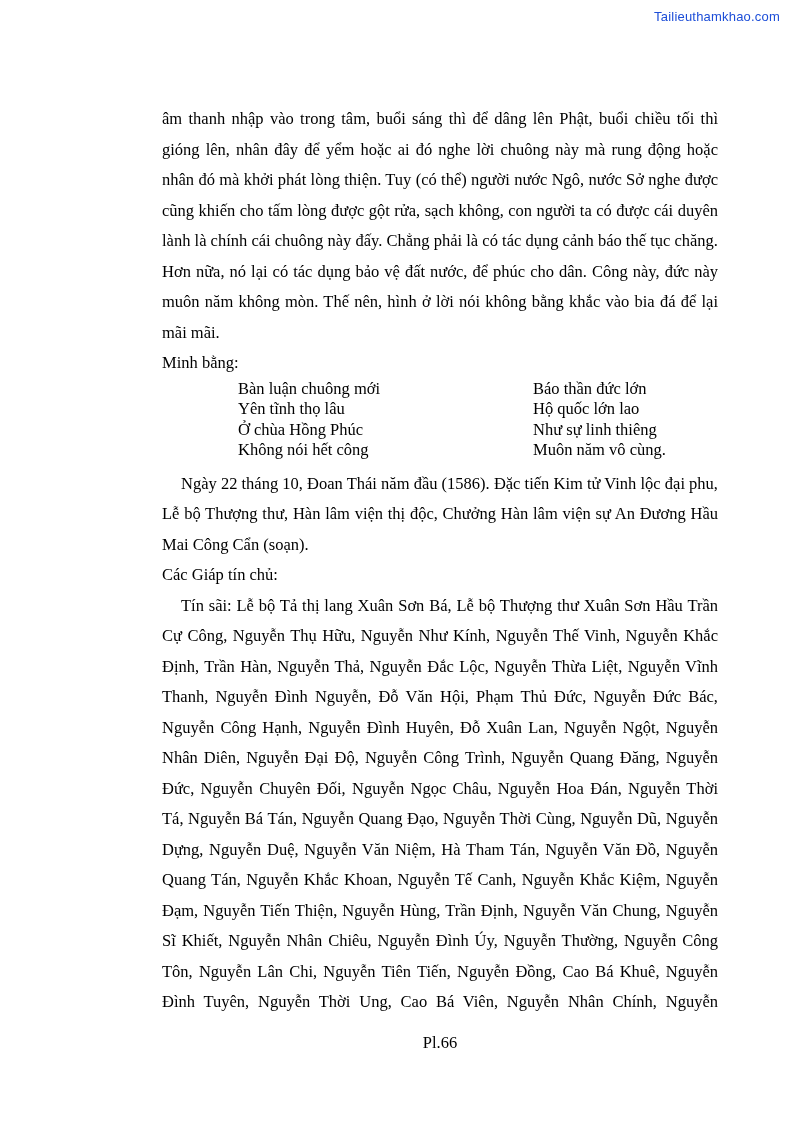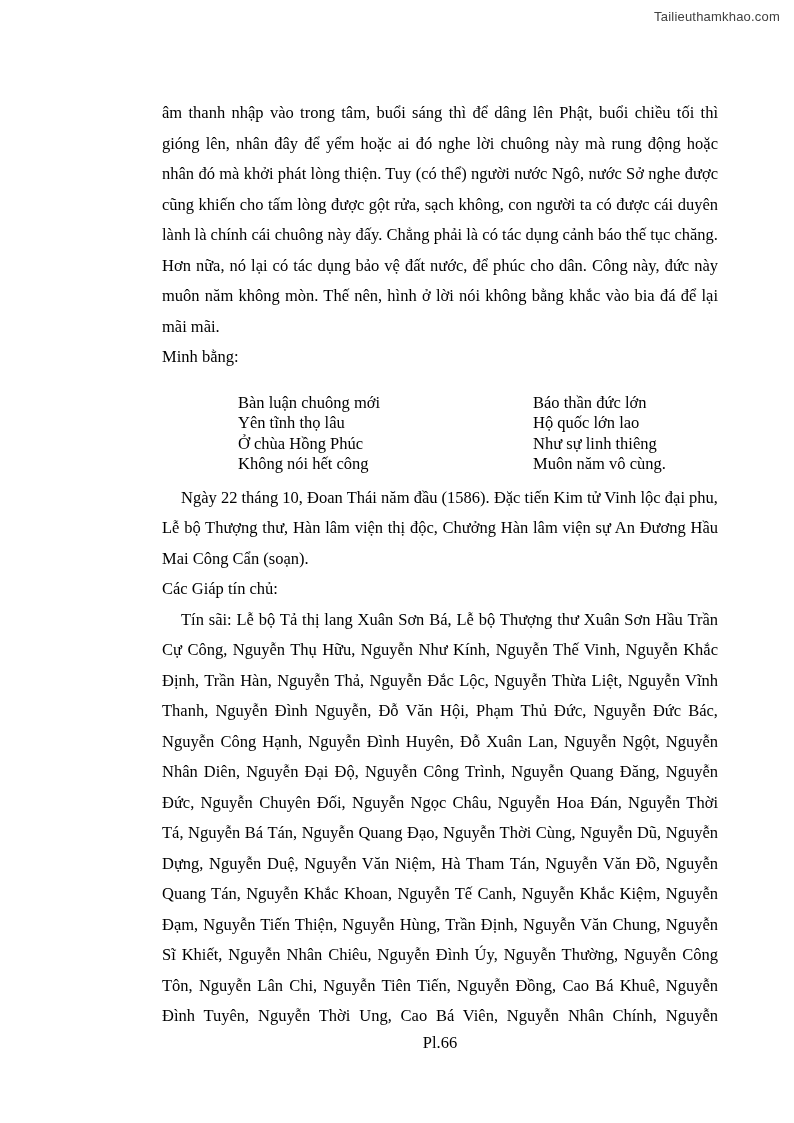--- a/index.html
+++ b/index.html
@@ -15,27 +15,27 @@
     font-family: "Liberation Serif", "DejaVu Serif", serif;
     color: #000000;
     overflow: hidden;
   }
   .watermark {
     position: absolute;
     top: 9px;
     right: 14px;
     font-family: "Liberation Sans", "DejaVu Sans", sans-serif;
     font-size: 13px;
-    color: #404040;
+    color: #1d4ed8;
     letter-spacing: 0.2px;
   }
   .content {
     position: absolute;
     left: 162px;
-    top: 98px;
+    top: 104px;
     width: 556px;
     font-size: 16.5px;
   }
   .content p {
     margin: 0;
   }
   .body-text {
     line-height: 30.5px;
     text-align: justify;
   }
@@ -44,21 +44,21 @@
   }
   .justify-last {
     text-align-last: justify;
   }
   .minh-heading {
     line-height: 30.5px;
     margin-left: 76px;
   }
   .verse-row {
     display: flex;
-    margin-top: 20px;
+    margin-top: 0;
     margin-bottom: 8px;
   }
   .verse-left {
     margin-left: 76px;
     width: 295px;
   }
   .verse-right {
     flex: 1;
     font-family: Liberation Serif, serif;
   }

